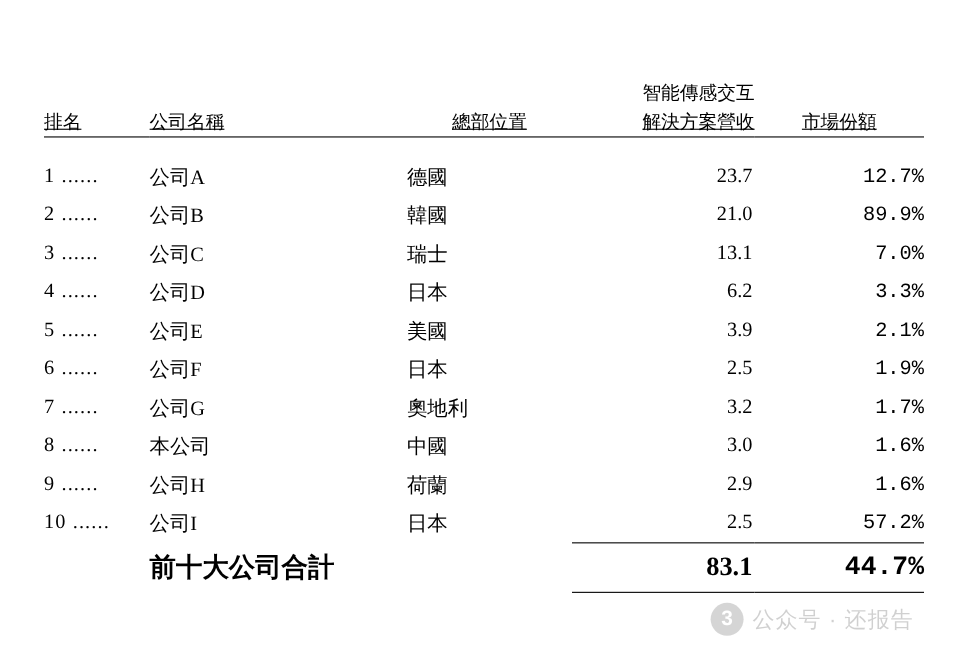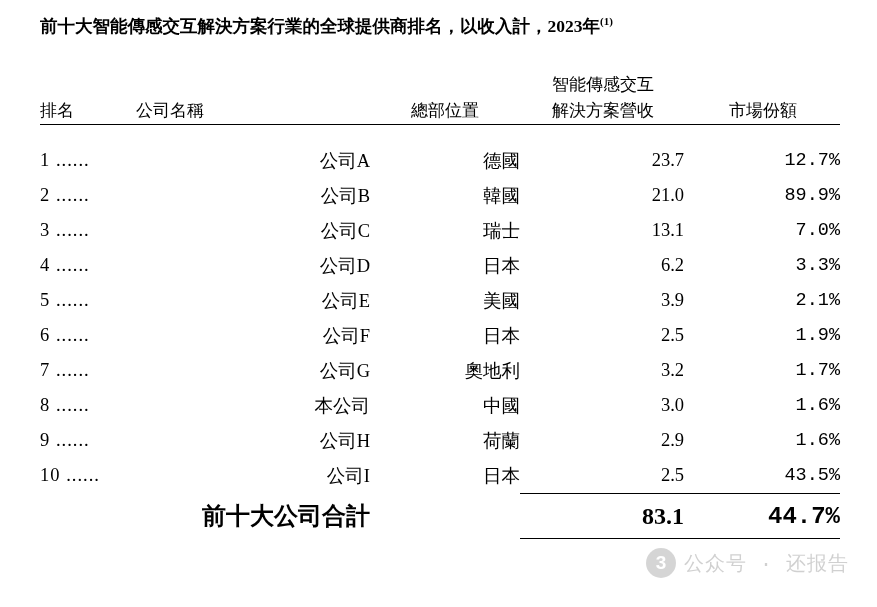--- a/index.html
+++ b/index.html
@@ -48,34 +48,35 @@
 
   table.maintable th {
     font-weight: normal;
     vertical-align: bottom;
     padding: 0;
   }
 
   .hdr-rank   { width: 96px;  text-align: left; }
   .hdr-name   { width: 234px; text-align: left; }
   .hdr-hq     { width: 150px; text-align: center; }
-  .hdr-rev    { width: 166px; text-align: center; }
+  .hdr-rev    { width: 166px; text-align: right; }
   .hdr-share  { width: 154px; text-align: center; }
 
   .hdr-line1 {
     display: block;
     font-size: 17px;
     line-height: 26px;
     white-space: nowrap;
   }
   .hdr-line2 {
     display: block;
     font-size: 17px;
     line-height: 26px;
     white-space: nowrap;
+    text-decoration: underline;
   }
   .hdr-unit {
     display: block;
     font-size: 16.5px;
     font-style: italic;
     line-height: 24px;
     white-space: nowrap;
     padding-top: 6px;
   }
 
@@ -99,21 +100,21 @@
     height: 35px;
     vertical-align: middle;
     font-size: 18.5px;
   }
   td.rank {
     text-align: left;
     white-space: nowrap;
     letter-spacing: 1px;
   }
   td.name, td.hq {
-    text-align: right;
+    text-align: left;
   }
   td.num {
     text-align: right;
     padding-right: 2px;
   }
   td.share {
     text-align: right;
     font-family: Liberation Mono, monospace;
   }
 
@@ -149,33 +150,32 @@
     background: #8a8a8a;
     color: #fff;
     font-family: "Liberation Sans", sans-serif;
     font-size: 19px;
     font-weight: bold;
     display: flex;
     align-items: center;
     justify-content: center;
   }
   .wm-text {
-    font-family: Liberation Mono, monospace;
+    font-family: Liberation Sans, sans-serif;
     font-size: 20px;
     color: #7c7c7c;
     letter-spacing: 1px;
     white-space: nowrap;
   }
 </style>
 </head>
 <body>
 
 <div class="page">
 
-  <div class="title"><span>前十大智能傳感交互解決方案行業的全球提供商排名，以收入計，2023年</span><sup>(1)</sup></div>
 
   <table class="maintable">
     <thead>
       <tr>
         <th class="hdr-rank">
           <span class="hdr-line2">排名</span>
         </th>
         <th class="hdr-name">
           <span class="hdr-line2">公司名稱</span>
         </th>
@@ -287,21 +287,21 @@
         <td class="cell hq">荷蘭</td>
         <td class="cell num">2.9</td>
         <td class="cell share">1.6%</td>
       </tr>
 
       <tr>
         <td class="cell rank"><span>10</span> <span class="dots">......</span></td>
         <td class="cell name pad-left">公司I</td>
         <td class="cell hq">日本</td>
         <td class="cell num">2.5</td>
-        <td class="cell share">43.5%</td>
+        <td class="cell share">57.2%</td>
       </tr>
 
       <tr>
         <td class="rule-cell">
             <div class="rule-gap"></div>
           </td>
         <td class="rule-cell">
             <div class="rule-gap"></div>
           </td>
         <td class="rule-cell">

